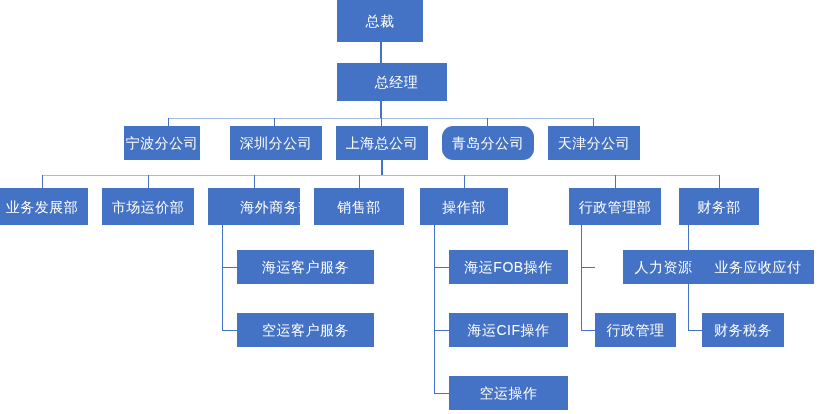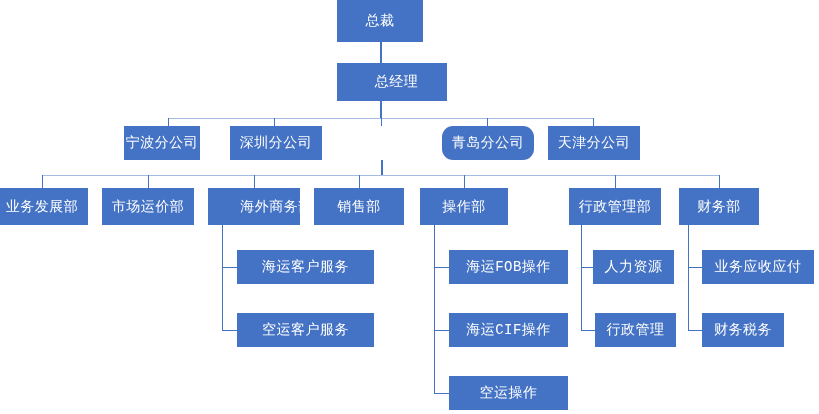--- a/index.html
+++ b/index.html
@@ -5,21 +5,21 @@
   html, body {
     margin: 0;
     padding: 0;
     background: #ffffff;
   }
   #chart-root {
     position: relative;
     width: 819px;
     height: 414px;
     background: #ffffff;
-    font-family: Liberation Mono, monospace;
+    font-family: Liberation Sans, sans-serif;
     overflow: hidden;
     text-align: center;
   }
   .node {
     position: absolute;
     background: #4472C4;
     color: #ffffff;
     display: flex;
     align-items: center;
     justify-content: center;
@@ -57,20 +57,21 @@
   <div class="conn h light" style="left:168px; top:118px; width:425px; height:1px;"></div>
 
   <div class="conn v" style="left:168px; top:118px; width:1px; height:8px;"></div>
   <div class="conn v" style="left:274px; top:118px; width:1px; height:8px;"></div>
   <div class="conn v" style="left:381px; top:118px; width:1px; height:8px;"></div>
   <div class="conn v" style="left:487px; top:118px; width:1px; height:8px;"></div>
   <div class="conn v" style="left:593px; top:118px; width:1px; height:8px;"></div>
 
   <div class="node" style="left:124px; top:126px; width:76px; height:34px;">宁波分公司</div>
   <div class="node" style="left:230px; top:126px; width:92px; height:34px;">深圳分公司</div>
+  <div class="node" style="left:336px; top:126px; width:92px; height:34px;">上海总公司</div>
   <div class="node" style="left:442px; top:126px; width:92px; height:34px;border-radius:11px;">青岛分公司</div>
   <div class="node" style="left:548px; top:126px; width:92px; height:34px;">天津分公司</div>
 
   <div class="conn v" style="left:381px; top:160px; width:2px; height:15px;"></div>
 
   <div class="conn h light" style="left:42px; top:175px; width:678px; height:1px;"></div>
 
   <div class="conn v" style="left:42px; top:175px; width:1px; height:13px;"></div>
   <div class="conn v" style="left:148px; top:175px; width:1px; height:13px;"></div>
   <div class="conn v" style="left:254px; top:175px; width:1px; height:13px;"></div>
@@ -100,21 +101,21 @@
   <div class="conn h" style="left:434px; top:393px; width:15px; height:1px;"></div>
 
   <div class="node small" style="left:449px; top:250px; width:119px; height:34px;">海运FOB操作</div>
   <div class="node small" style="left:449px; top:313px; width:119px; height:34px;">海运CIF操作</div>
   <div class="node small" style="left:449px; top:376px; width:119px; height:34px;">空运操作</div>
 
   <div class="conn v" style="left:581px; top:225px; width:1px; height:105px;"></div>
   <div class="conn h" style="left:581px; top:267px; width:14px; height:1px;"></div>
   <div class="conn h" style="left:581px; top:330px; width:14px; height:1px;"></div>
 
-  <div class="node small" style="left:593px; top:250px; width:81px; height:34px;">人力资源</div>
+  <div class="node small" style="left:623px; top:250px; width:81px; height:34px;">人力资源</div>
   <div class="node small" style="left:595px; top:313px; width:81px; height:34px;">行政管理</div>
 
   <div class="conn v" style="left:688px; top:225px; width:1px; height:105px;"></div>
   <div class="conn h" style="left:688px; top:267px; width:14px; height:1px;"></div>
   <div class="conn h" style="left:688px; top:330px; width:14px; height:1px;"></div>
 
   <div class="node small" style="left:702px; top:250px; width:112px; height:34px;">业务应收应付</div>
   <div class="node small" style="left:702px; top:313px; width:82px; height:34px;">财务税务</div>
 
 </div>

